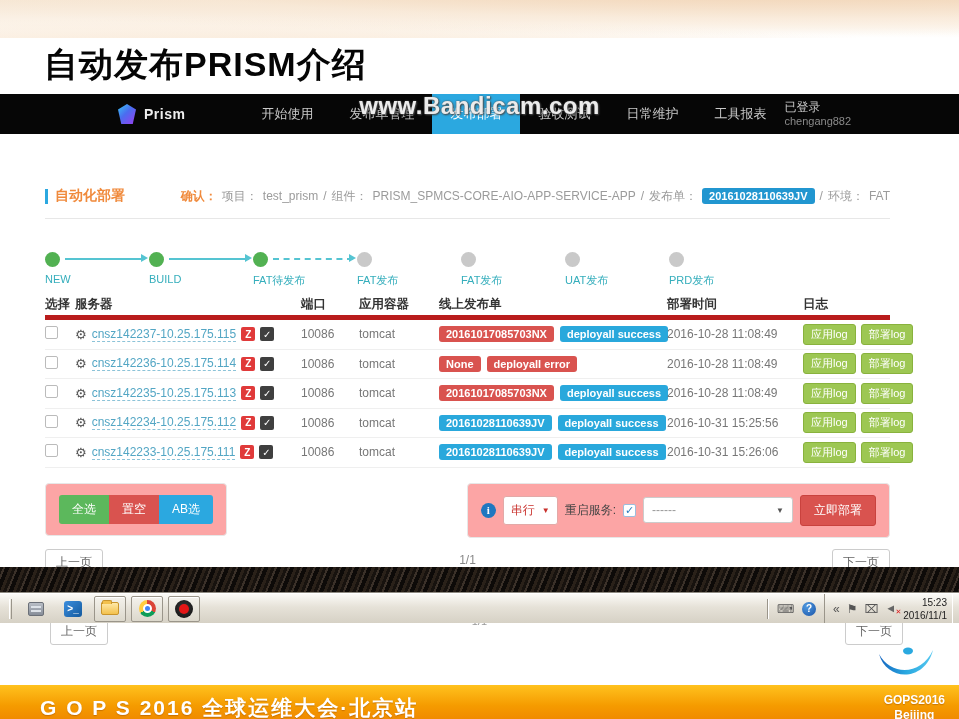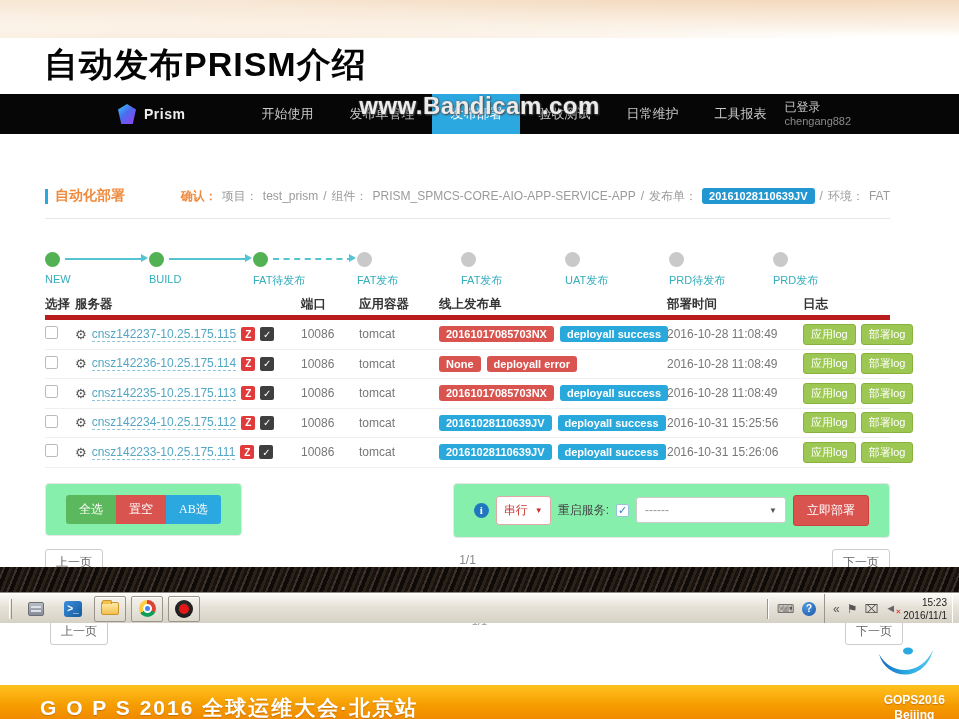--- a/index.html
+++ b/index.html
@@ -64,25 +64,25 @@
   .mini-badge.chk { background:#3f3f3f; }
   .rel-cell { display:flex; gap:6px; align-items:center; }
   .tag { display:inline-block; padding:2px 7px; border-radius:3px; color:#fff; font-size:11px; font-weight:bold; white-space:nowrap; }
   .tag.red { background:#d9534f; }
   .tag.blue { background:#29a8dc; }
   .log-cell { display:flex; gap:5px; }
   .logbtn { background:#9dc753; border:1px solid #89b23d; color:#fff; font-size:11px; padding:2px 7px; border-radius:3px; cursor:pointer; white-space:nowrap; }
 
   
   .controls-row { margin-top:15px; display:flex; justify-content:space-between; align-items:flex-start; }
-  .card { border:1px solid #e7e7e7; border-radius:4px; padding:11px 20px; background:#86efac; }
+  .card { border:1px solid #e7e7e7; border-radius:4px; padding:11px 13px; background:#fca5a5; }
   .btn-group { display:inline-flex; }
   .gbtn { font-size:12px; color:#fff; padding:6px 13px; cursor:pointer; border:none; }
   .gbtn.first { border-radius:3px 0 0 3px; }
-  .gbtn.last { border-radius:0 3px 3px 0;font-family:Liberation Serif, serif; }
+  .gbtn.last { border-radius:0 3px 3px 0; }
   .gbtn.green { background:#5cb85c; }
   .gbtn.red { background:#d9534f; }
   .gbtn.blue { background:#2ba8e0; }
   .deploy-card { display:flex; align-items:center; gap:7px; }
   .info-dot { width:15px; height:15px; border-radius:50%; background:#1f77c0; color:#fff; font-size:11px; font-weight:bold; display:inline-flex; align-items:center; justify-content:center; font-family:"Liberation Serif",serif; }
   .mode-select { border:1px solid #e3a9a7; background:#fff; color:#c9302c; font-size:12px; padding:5px 7px; border-radius:3px; display:inline-flex; align-items:center; gap:7px; cursor:pointer; }
   .mode-select .arr { font-size:8px; color:#c9302c; }
   .restart-label { font-size:12px; color:#444; }
   .cb { width:13px; height:13px; border:1px solid #9bbede; border-radius:2px; background:#fff; color:#2b7bbd; font-size:11px; font-weight:bold; display:inline-flex; align-items:center; justify-content:center; line-height:1; }
   .target-select { width:150px; border:1px solid #ccc; border-radius:3px; background:#fff; color:#999; font-size:12px; padding:5px 8px; display:inline-flex; justify-content:space-between; align-items:center; cursor:pointer; }
@@ -231,25 +231,20 @@
 
           <div class="step-label">FAT发布</div>
         </div>
 
         <div class="step">
           <div class="dot pending"></div>
 
           <div class="step-label">UAT发布</div>
         </div>
 
-        <div class="step">
-          <div class="dot pending"></div>
-
-          <div class="step-label">PRD待发布</div>
-        </div>
 
         <div class="step">
           <div class="dot pending"></div>
 
           <div class="step-label">PRD发布</div>
         </div>
 
     </div>
 
     <div class="tgrid thead">

